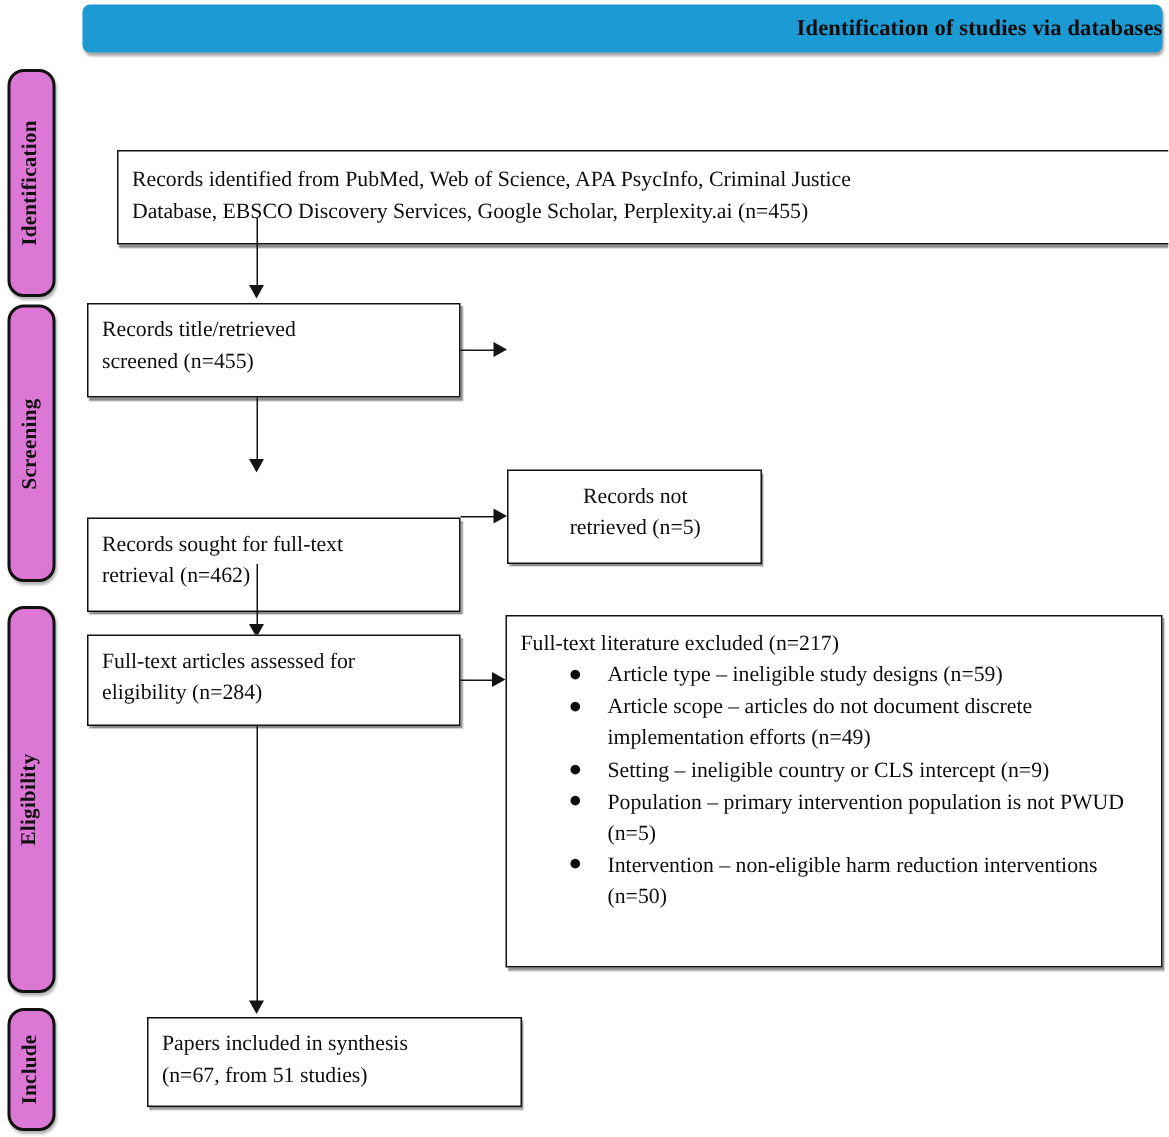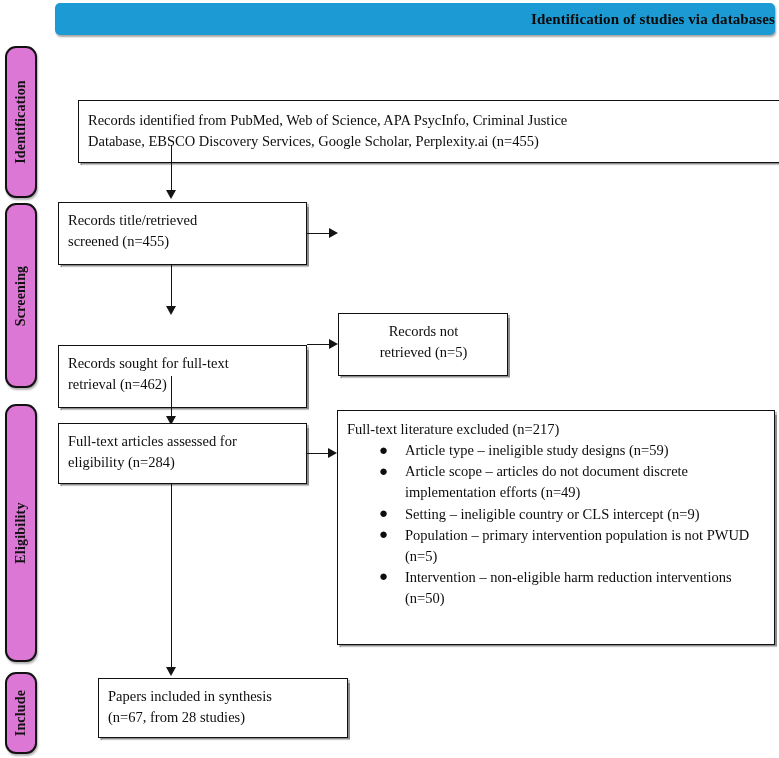--- a/index.html
+++ b/index.html
@@ -232,17 +232,17 @@
 
   <div class="conn hline" style="left:307px; top:453px; width:23px;"></div>
   <div class="arrow-right" style="left:328px; top:448px;"></div>
 
   <div class="conn vline" style="left:171px; top:484px; height:186px;"></div>
   <div class="arrow-down" style="left:166px; top:667px;"></div>
 
   <div class="box" style="left:58px; top:678px; width:250px; height:60px;margin-left:40px;">
     <div class="box-inner">
       <p>Papers included in synthesis</p>
-      <p>(n=67, from 28 studies)</p>
+      <p>(n=67, from 51 studies)</p>
     </div>
   </div>
 
 </div>
 
 </body></html>

